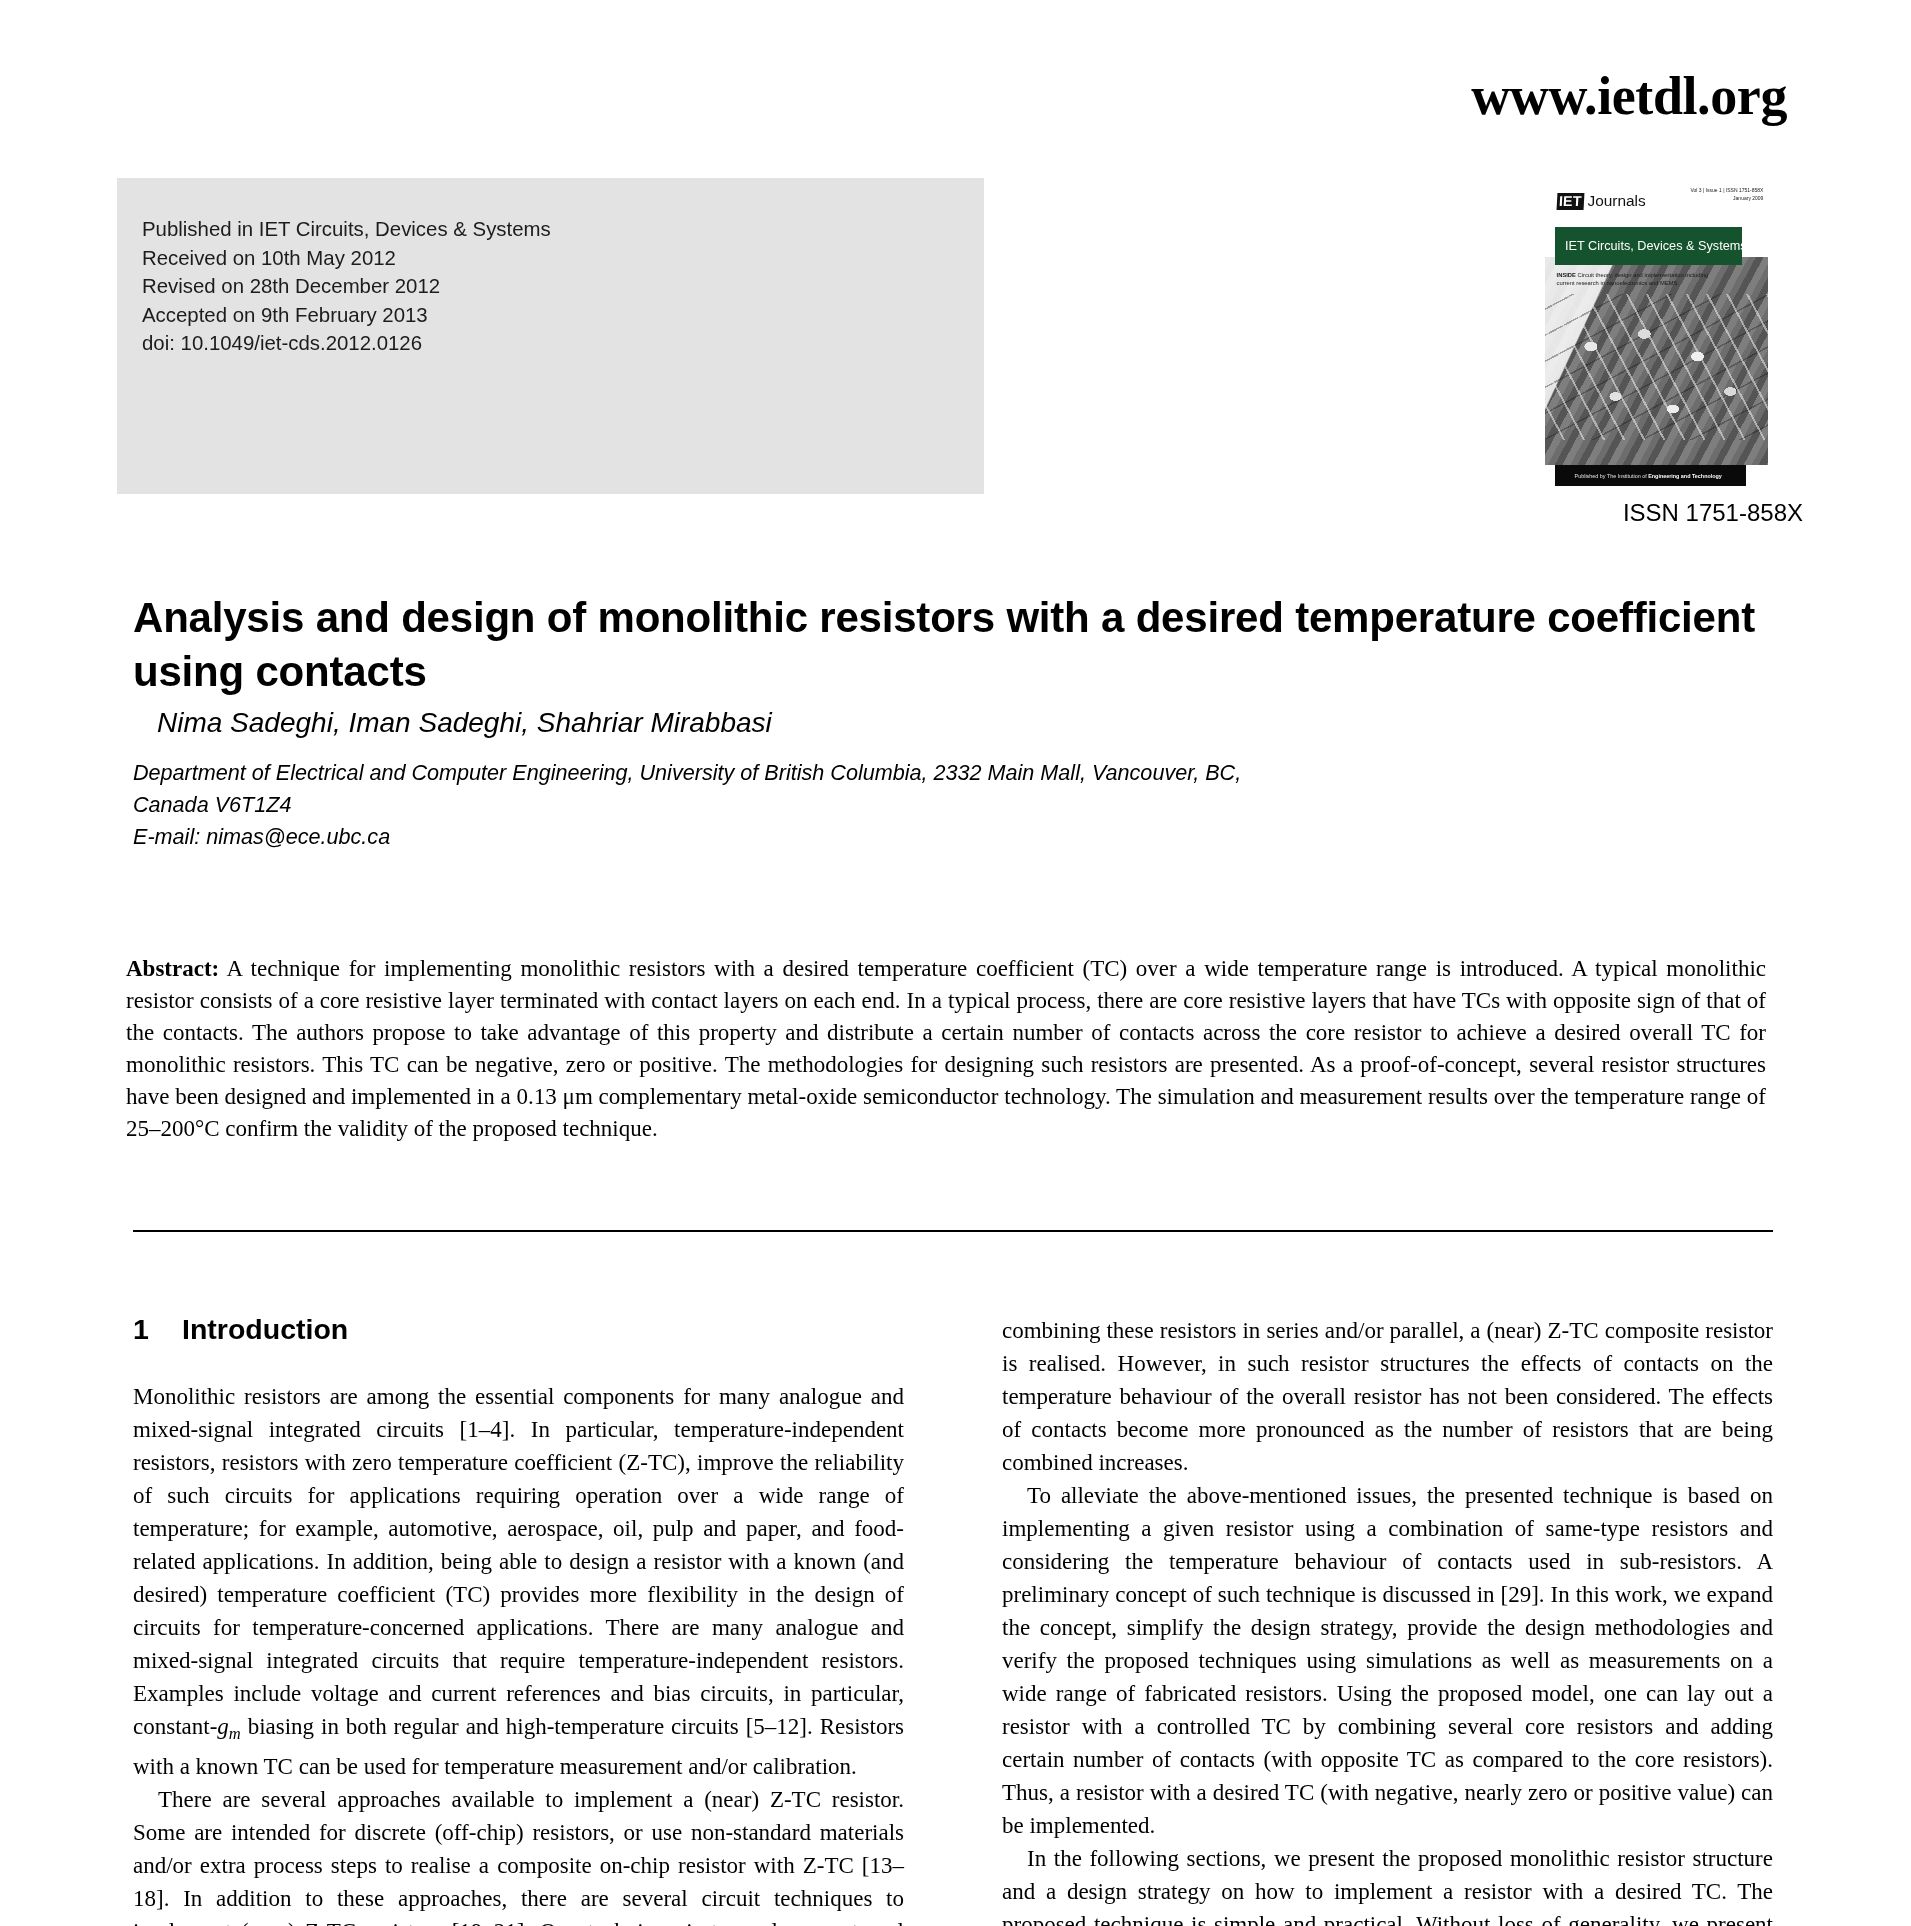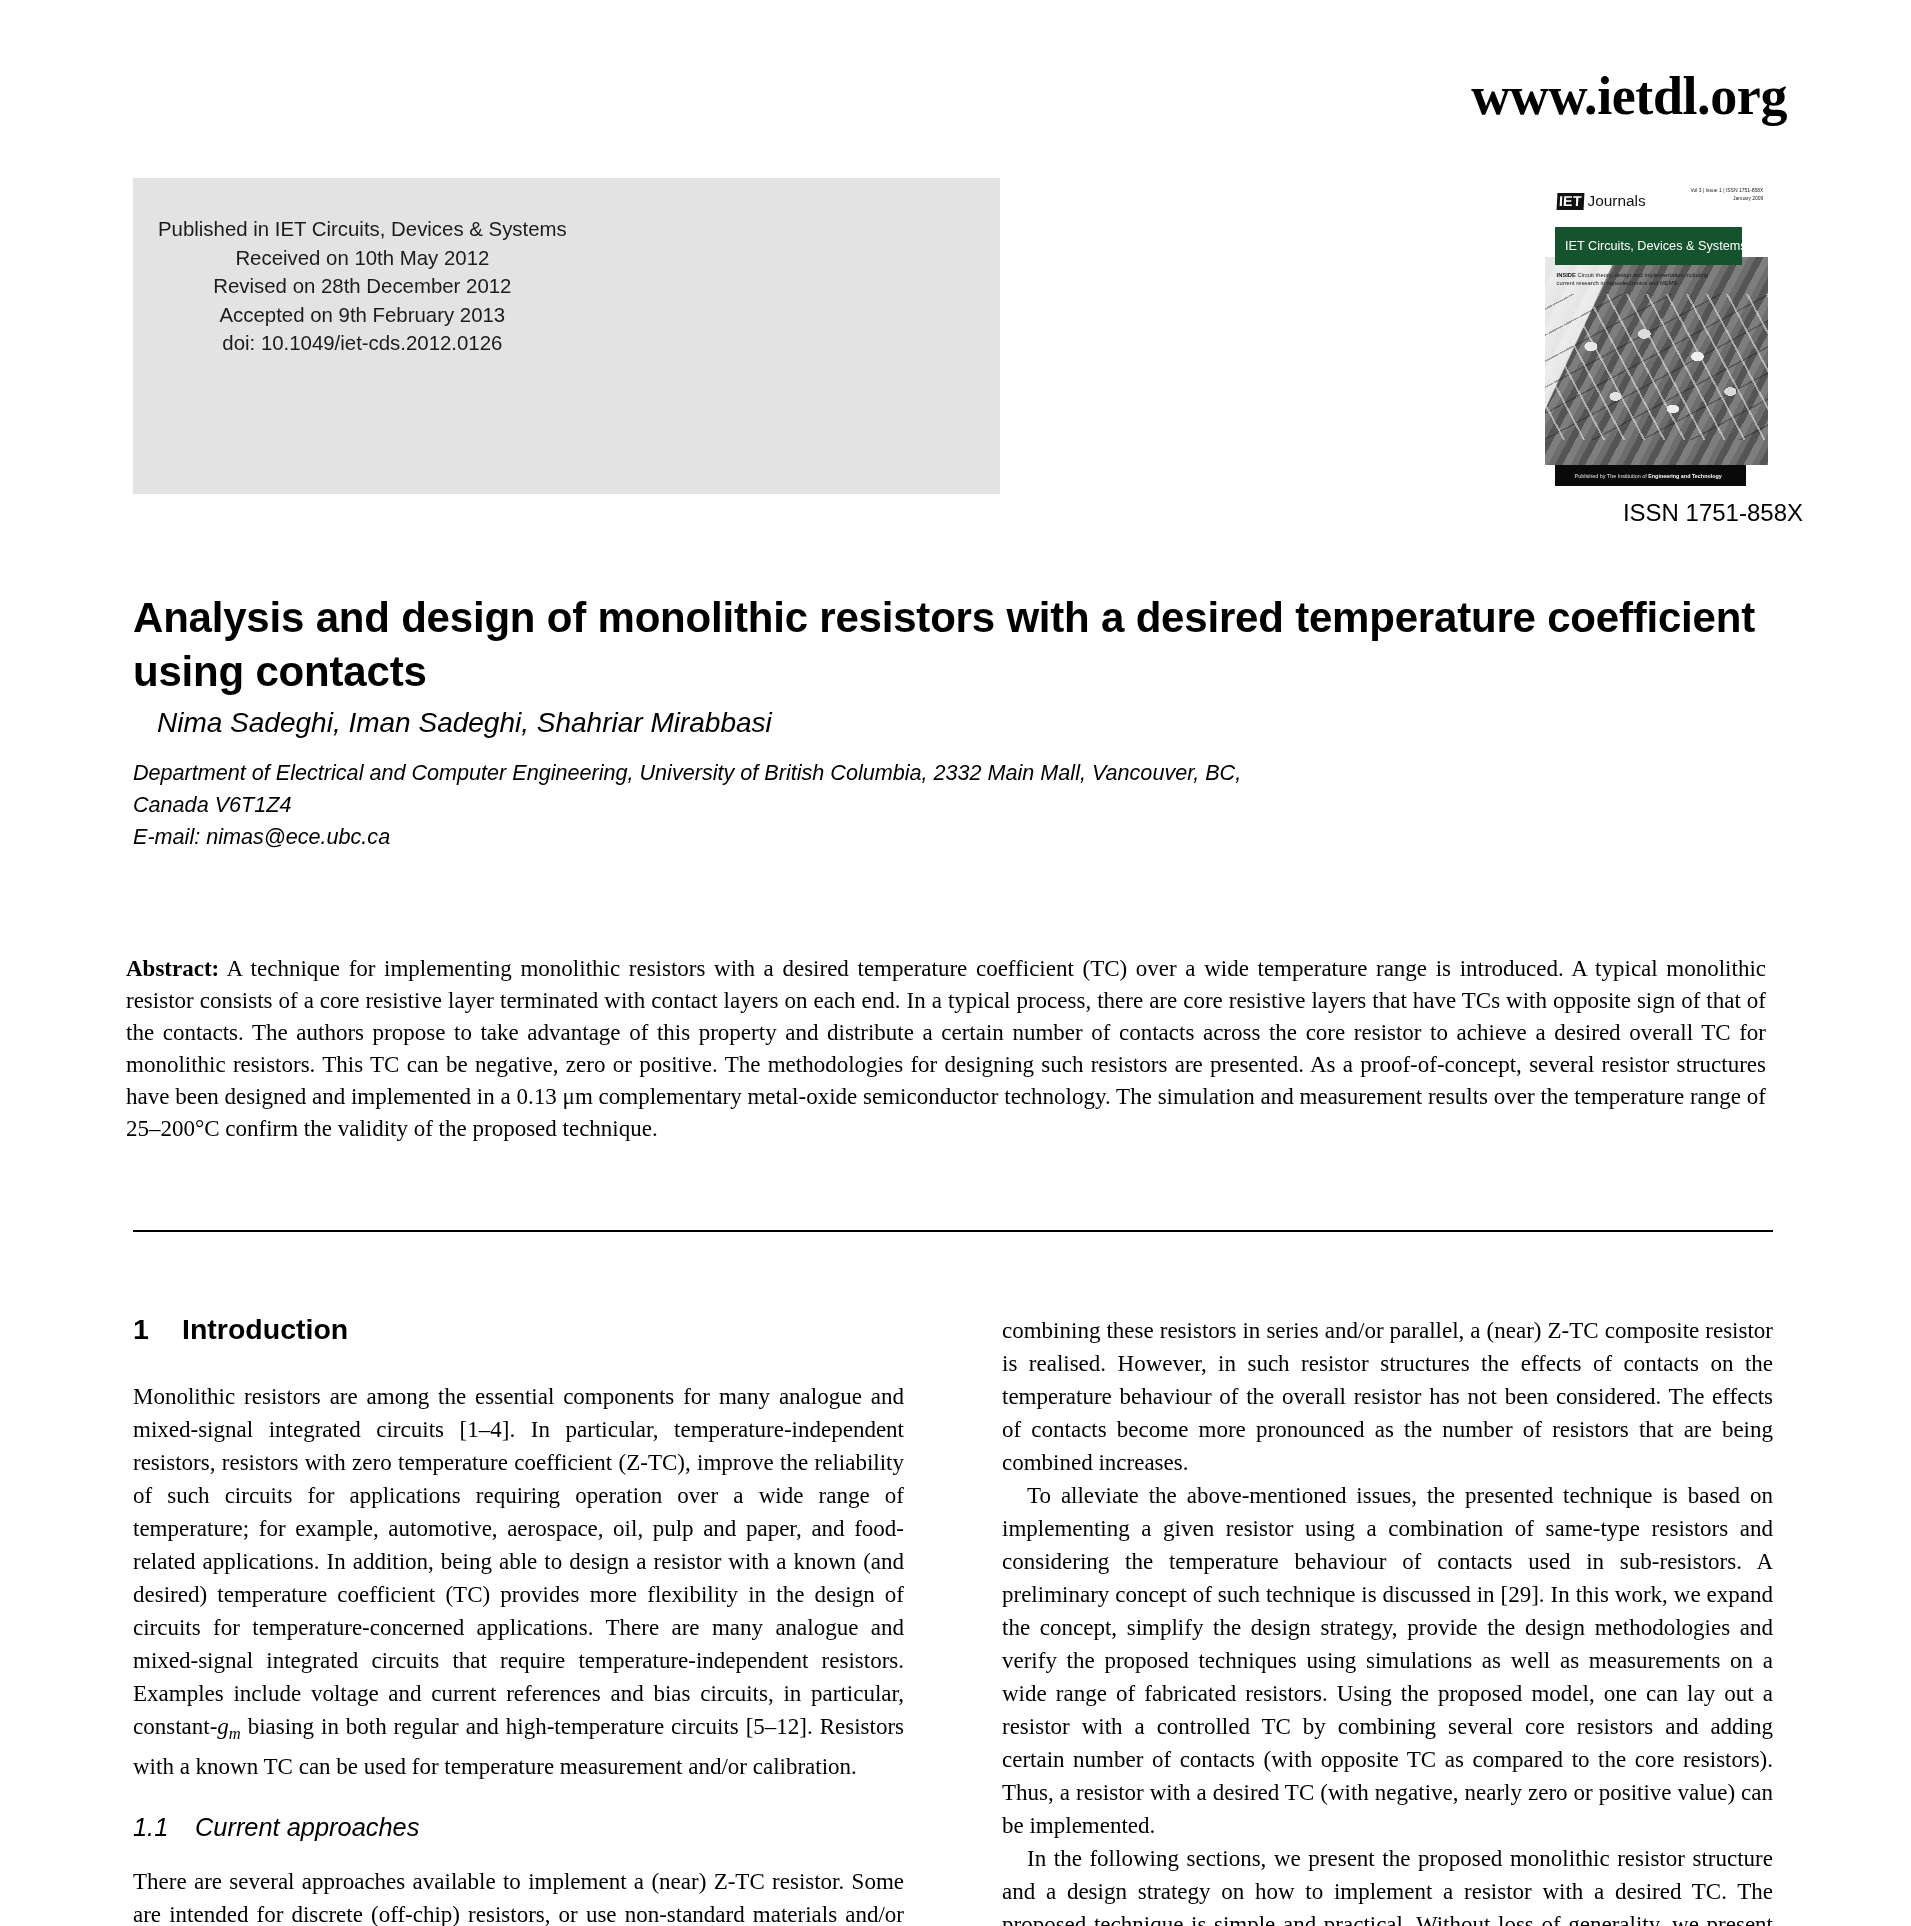--- a/index.html
+++ b/index.html
@@ -32,26 +32,25 @@
     font-weight: bold;
     font-size: 54px;
     letter-spacing: -0.4px;
     line-height: 1;
     white-space: nowrap;
   }
 
   
   .pub-box {
     position: absolute;
-    left: 133px;
+    left: 117px;
     top: 178px;
     width: 867px;
     height: 316px;
     background: #e3e3e3;
-    text-align: center;
   }
   .pub-box-inner {
     position: absolute;
     left: 25px;
     top: 37px;
     font-family: "Liberation Sans", "DejaVu Sans", sans-serif;
     font-size: 20.4px;
     line-height: 28.5px;
     color: #1c1c1c;
     white-space: nowrap;
@@ -358,21 +357,20 @@
     <div>E-mail: nimas@ece.ubc.ca</div>
   </div>
 
   <div class="abstract"><b>Abstract:</b><span> A technique for implementing monolithic resistors with a desired temperature coefficient (TC) over a wide temperature range is introduced. A typical monolithic resistor consists of a core resistive layer terminated with contact layers on each end. In a typical process, there are core resistive layers that have TCs with opposite sign of that of the contacts. The authors propose to take advantage of this property and distribute a certain number of contacts across the core resistor to achieve a desired overall TC for monolithic resistors. This TC can be negative, zero or positive. The methodologies for designing such resistors are presented. As a proof-of-concept, several resistor structures have been designed and implemented in a 0.13 μm complementary metal-oxide semiconductor technology. The simulation and measurement results over the temperature range of 25–200°C confirm the validity of the proposed technique.</span></div>
 
   <div class="rule"></div>
 
   <div class="col col-left">
     <h2 class="sec"><span class="num">1</span><span>Introduction</span></h2>
     <p class="body"><span>Monolithic resistors are among the essential components for many analogue and mixed-signal integrated circuits [1–4]. In particular, temperature-independent resistors, resistors with zero temperature coefficient (Z-TC), improve the reliability of such circuits for applications requiring operation over a wide range of temperature; for example, automotive, aerospace, oil, pulp and paper, and food-related applications. In addition, being able to design a resistor with a known (and desired) temperature coefficient (TC) provides more flexibility in the design of circuits for temperature-concerned applications. There are many analogue and mixed-signal integrated circuits that require temperature-independent resistors. Examples include voltage and current references and bias circuits, in particular, constant-</span><span class="ital">g</span><sub class="gm">m</sub><span> biasing in both regular and high-temperature circuits [5–12]. Resistors with a known TC can be used for temperature measurement and/or calibration.</span></p>
-    <h3 class="subsec"><span class="num">1.1</span><span>Current approaches</span></h3>
     <p class="body">There are several approaches available to implement a (near) Z-TC resistor. Some are intended for discrete (off-chip) resistors, or use non-standard materials and/or extra process steps to realise a composite on-chip resistor with Z-TC [13–18]. In addition to these approaches, there are several circuit techniques to implement (near) Z-TC resistors [19–21]. One technique is to apply an external compensation circuit [22], which requires extra design effort and circuit components. Another circuit technique is based on using two different types of monolithic resistors, negative TC (N-TC) and positive TC (P-TC) resistors [23–28]. By properly</p>
   </div>
 
   <div class="col col-right">
     <p class="body">combining these resistors in series and/or parallel, a (near) Z-TC composite resistor is realised. However, in such resistor structures the effects of contacts on the temperature behaviour of the overall resistor has not been considered. The effects of contacts become more pronounced as the number of resistors that are being combined increases.</p>
     <p class="body">To alleviate the above-mentioned issues, the presented technique is based on implementing a given resistor using a combination of same-type resistors and considering the temperature behaviour of contacts used in sub-resistors. A preliminary concept of such technique is discussed in [29]. In this work, we expand the concept, simplify the design strategy, provide the design methodologies and verify the proposed techniques using simulations as well as measurements on a wide range of fabricated resistors. Using the proposed model, one can lay out a resistor with a controlled TC by combining several core resistors and adding certain number of contacts (with opposite TC as compared to the core resistors). Thus, a resistor with a desired TC (with negative, nearly zero or positive value) can be implemented.</p>
     <p class="body">In the following sections, we present the proposed monolithic resistor structure and a design strategy on how to implement a resistor with a desired TC. The proposed technique is simple and practical. Without loss of generality, we present the design technique for resistors with near Z-TC; however, the technique can be used to design resistors with a desired TC.</p>
 
   </div>
 

